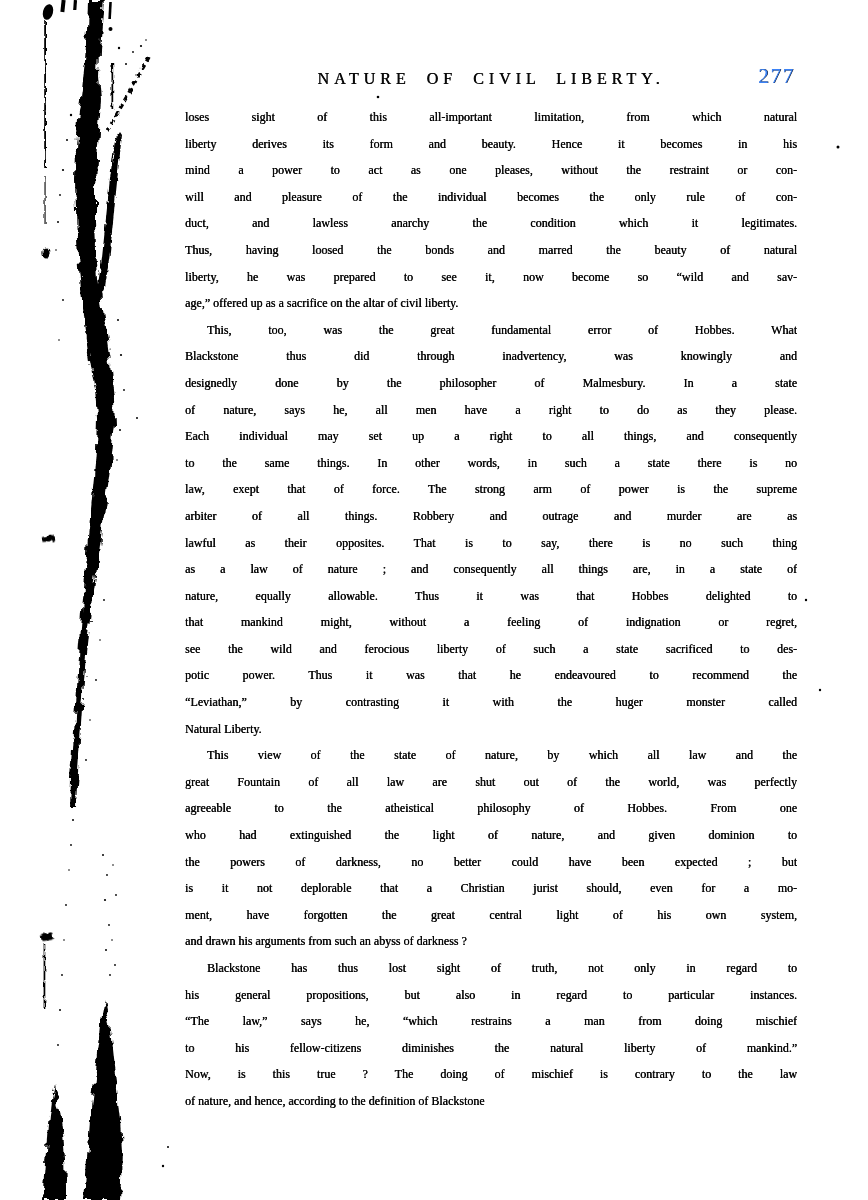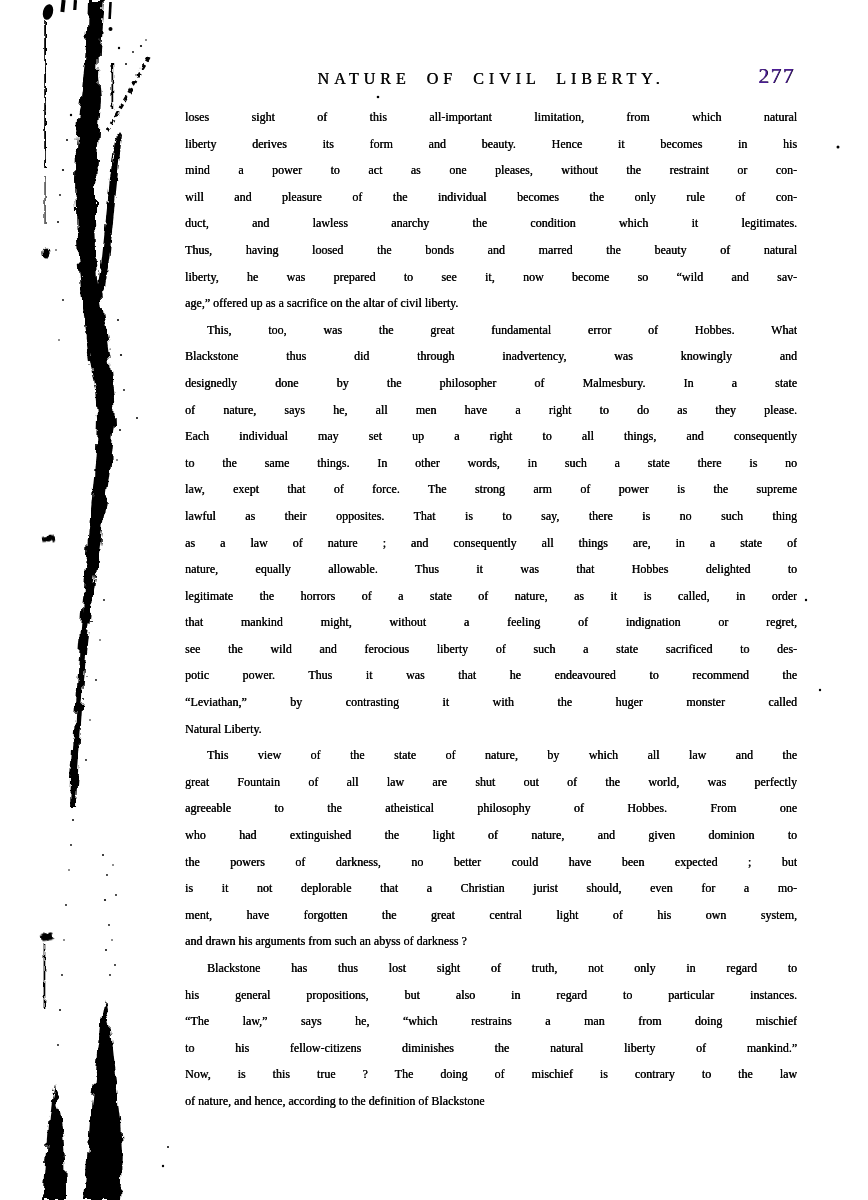--- a/index.html
+++ b/index.html
@@ -8,21 +8,21 @@
     font-family:"Liberation Serif","DejaVu Serif",serif;color:#060606;
   }
   .scan-svg{position:absolute;left:0;top:0;pointer-events:none;}
   .page-header{position:absolute;left:185px;top:70px;width:612px;height:30px;}
   .page-header .title{
     text-align:center;font-size:16px;letter-spacing:5px;word-spacing:7px;
     color:#0a0a0a;text-shadow:0.4px 0 0 #000;
   }
   .page-header .pagenum{
     position:absolute;right:2px;top:-6px;font-size:21.5px;letter-spacing:1.5px;
-    color:#4c1d95;text-shadow:0.4px 0 0 #000;
+    color:#3b82f6;text-shadow:0.4px 0 0 #000;
   }
   .page-body{
     position:absolute;left:185px;top:104px;width:612px;
     font-size:12px;text-shadow:0.35px 0 0 #000;
   }
   .para{margin:0;}
   .line{
     height:26.6px;line-height:26.6px;overflow:hidden;white-space:nowrap;
     text-align:justify;text-align-last:justify;
   }
@@ -143,24 +143,24 @@
         <div class="line last">age,” offered up as a sacrifice on the altar of civil liberty.</div>
       </div>
       <div class="para">
         <div class="line indent">This, too, was the great fundamental error of Hobbes. What</div>
         <div class="line">Blackstone thus did through inadvertency, was knowingly and</div>
         <div class="line">designedly done by the philosopher of Malmesbury. In a state</div>
         <div class="line">of nature, says he, all men have a right to do as they please.</div>
         <div class="line">Each individual may set up a right to all things, and consequently</div>
         <div class="line">to the same things. In other words, in such a state there is no</div>
         <div class="line">law, exept that of force. The strong arm of power is the supreme</div>
+        <div class="line">arbiter of all things. Robbery and outrage and murder are as</div>
         <div class="line">lawful as their opposites. That is to say, there is no such thing</div>
         <div class="line">as a law of nature ; and consequently all things are, in a state of</div>
         <div class="line">nature, equally allowable. Thus it was that Hobbes delighted to</div>
-        <div class="line">legitimate the horrors of a state of nature, as it is called, in order</div>
         <div class="line">that mankind might, without a feeling of indignation or regret,</div>
         <div class="line">see the wild and ferocious liberty of such a state sacrificed to des-</div>
         <div class="line">potic power. Thus it was that he endeavoured to recommend the</div>
         <div class="line">“Leviathan,” by contrasting it with the huger monster called</div>
         <div class="line last">Natural Liberty.</div>
       </div>
       <div class="para">
         <div class="line indent">This view of the state of nature, by which all law and the</div>
         <div class="line">great Fountain of all law are shut out of the world, was perfectly</div>
         <div class="line">agreeable to the atheistical philosophy of Hobbes. From one</div>

